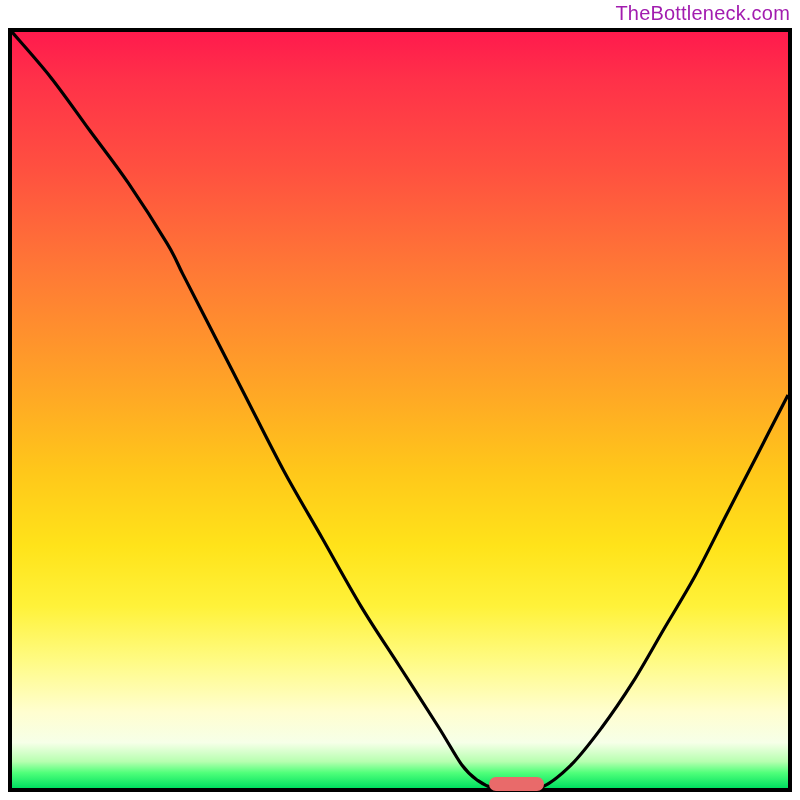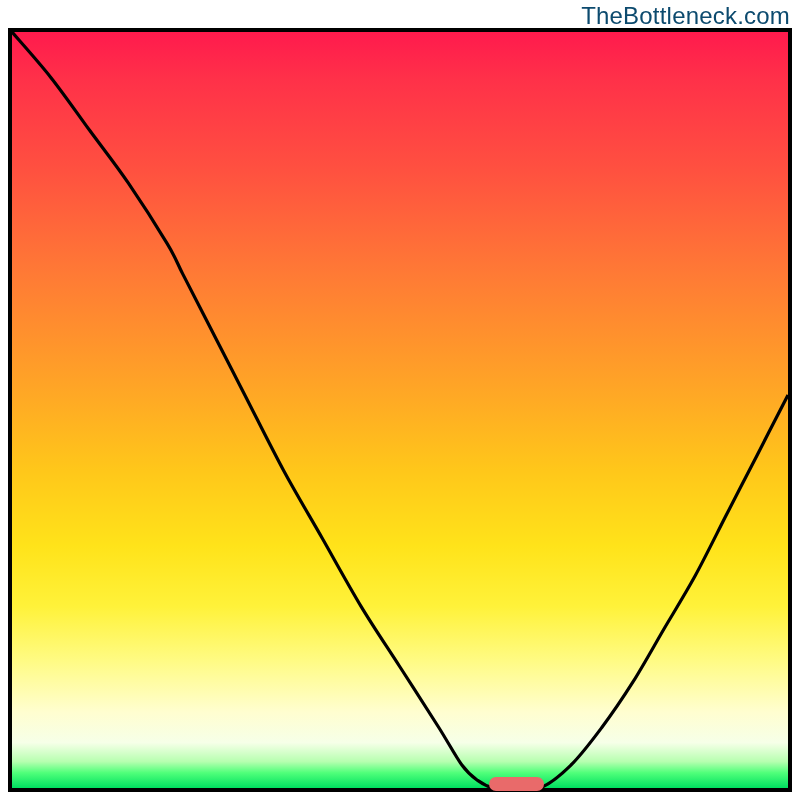--- a/index.html
+++ b/index.html
@@ -12,22 +12,22 @@
   }
   .wrap {
     position: relative;
     width: 800px;
     height: 800px;
   }
   .attribution {
     position: absolute;
     top: 2px;
     right: 10px;
-    color: #0c4a6e;
-    font-size: 24px;
+    color: #a21caf;
+    font-size: 20px;
     font-weight: 500;
     letter-spacing: 0.2px;
   }
   .plot-frame {
     position: absolute;
     left: 8px;
     top: 28px;
     width: 784px;
     height: 764px;
     border: 4px solid #000;

